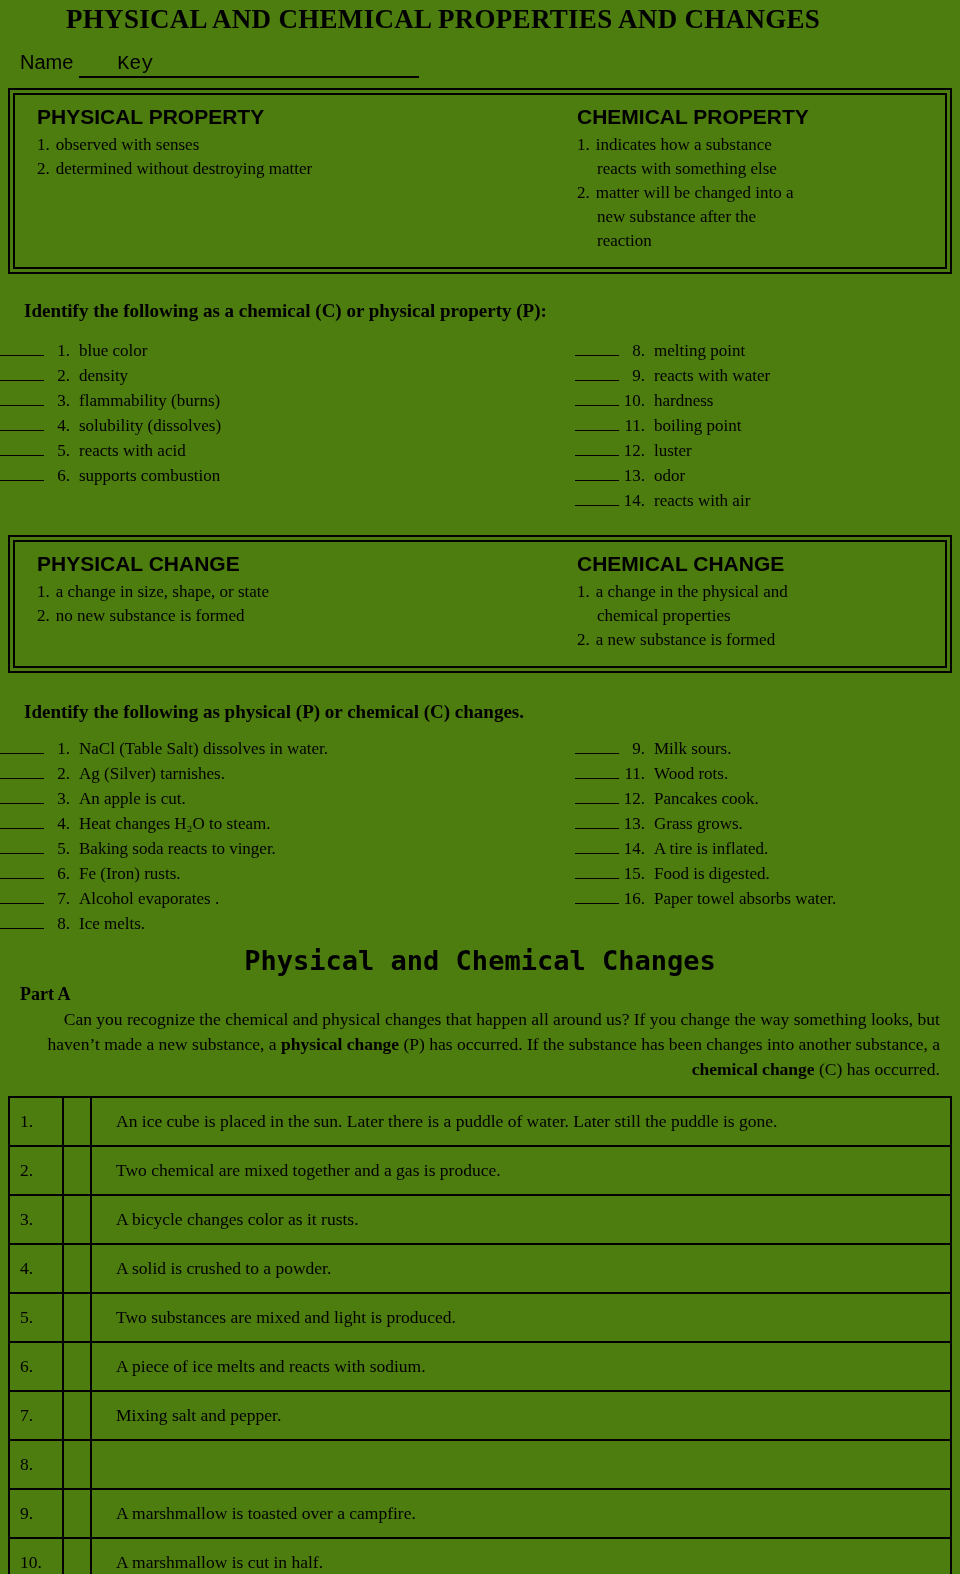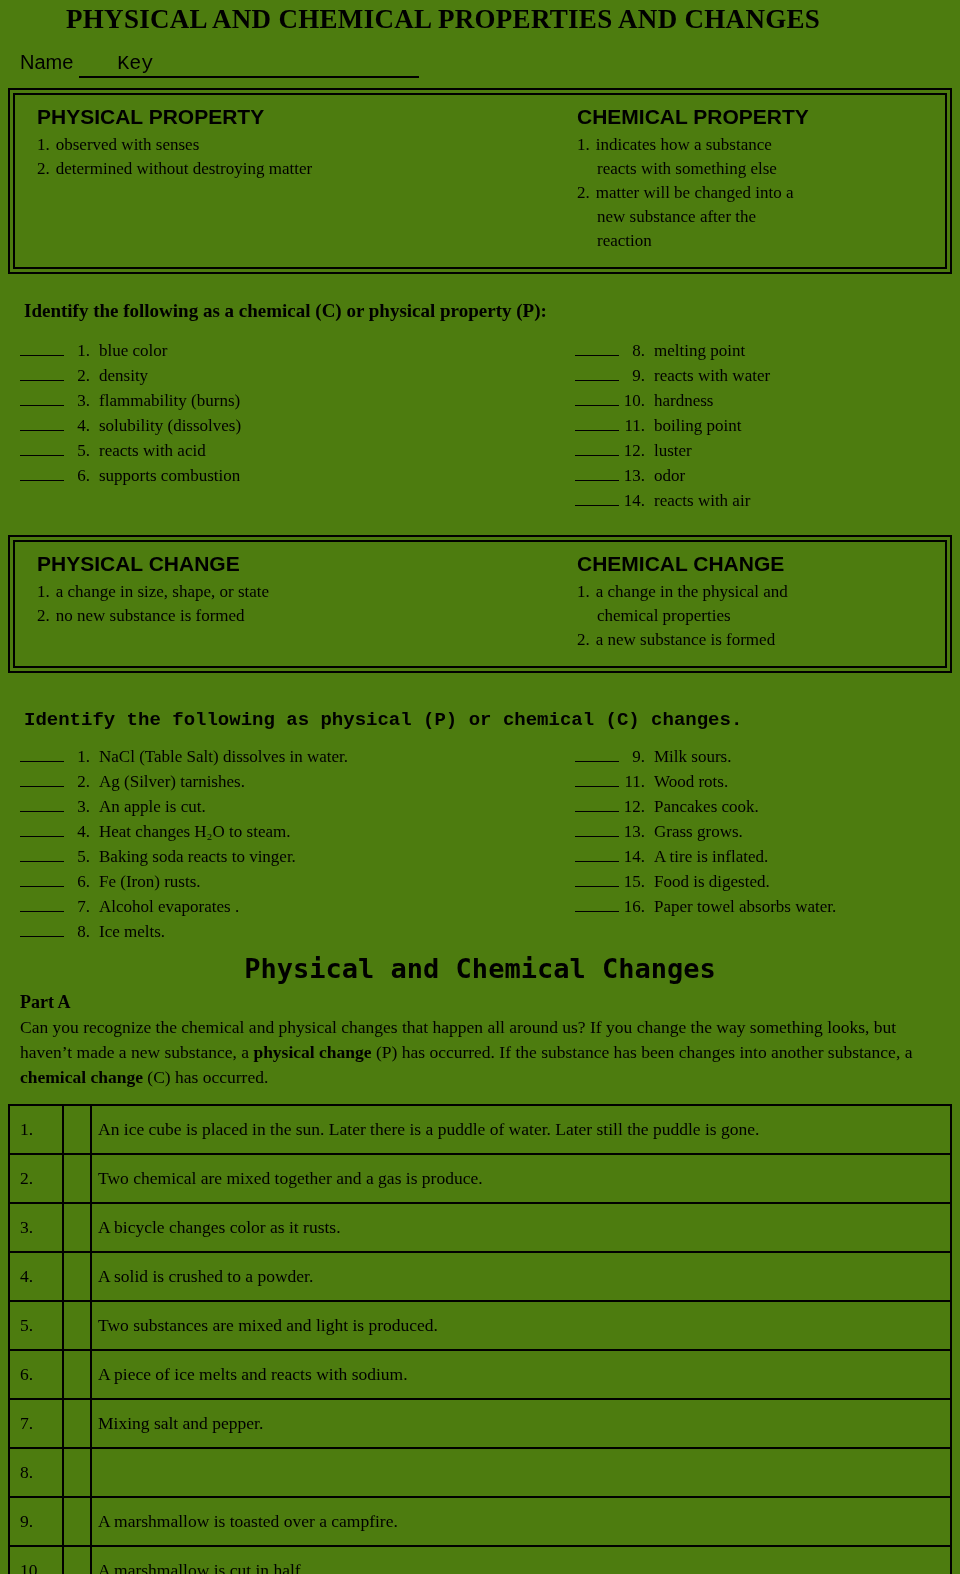--- a/index.html
+++ b/index.html
@@ -20,43 +20,43 @@
 
   .dbox { margin:10px 8px 0 8px; border:7px double #000; padding:10px 20px 14px 22px; display:flex; }
   .dbox .col-left { width:540px; }
   .dbox .col-right { flex:1; }
   .box-heading { font-family:"Liberation Sans", sans-serif; font-weight:bold; font-size:21px; margin-bottom:4px; }
   .box-item { font-size:17px; line-height:24px; padding-left:20px; text-indent:-20px; }
   .col-right .box-item { max-width:226px; }
   .bnum { margin-right:6px; }
 
   .instruction { font-size:19px; font-weight:bold; margin:26px 0 0 24px; }
-  .instruction-2 { margin-top:36px;font-family:Liberation Mono, monospace; }
+  .instruction-2 { margin-top:28px; }
 
   .quiz { display:flex; margin-top:16px; }
-  .quiz .q-col-left { width:575px; padding-left:20px; }
+  .quiz .q-col-left { width:575px; }
   .quiz .q-col-right { flex:1; }
   .quiz-item { font-size:17px; line-height:25px; white-space:nowrap; }
   .blank { display:inline-block; width:44px; height:.8em; border-bottom:1px solid #000; }
   .qnum { display:inline-block; min-width:26px; text-align:right; }
   .qtext { margin-left:9px; }
 
   .section-heading {
     font-family:"DejaVu Sans Mono", monospace; font-weight:bold;
     font-size:27px; line-height:34px; text-align:center; margin-top:8px;
   }
   .part-label { font-size:18px; font-weight:bold; margin:6px 0 0 20px; }
-  .intro { font-size:17.5px; line-height:25px; margin:2px 20px 0 20px; }
+  .intro { font-size:17.5px; line-height:25px; margin:2px 20px 0 20px;text-align:right; }
   .intro b { font-weight:bold; }
 
   .answer-table { margin:14px 8px 0 8px; border:2px solid #000; }
   .trow { display:flex; height:49px; border-bottom:2px solid #000; align-items:stretch; font-size:17.5px; }
   .tnum { width:54px; border-right:2px solid #000; display:flex; align-items:center; padding-left:10px; }
   .tans { width:28px; border-right:2px solid #000; }
-  .ttext { flex:1; padding-left:6px; display:flex; align-items:center; }
+  .ttext { flex:1; padding-left:24px; display:flex; align-items:center; }
 </style>
 </head>
 <body>
 
 <div class="page">
 
   <div class="title">PHYSICAL AND CHEMICAL PROPERTIES AND CHANGES</div>
 
   <div class="name-row">
     <span>Name</span><span class="name-line"><span>Key</span></span>

